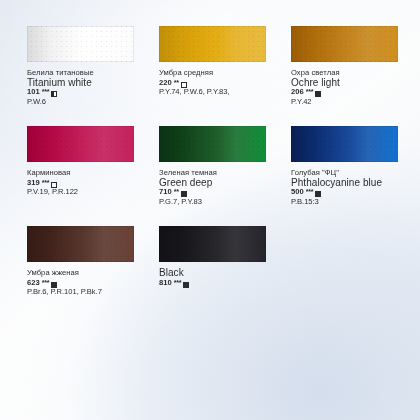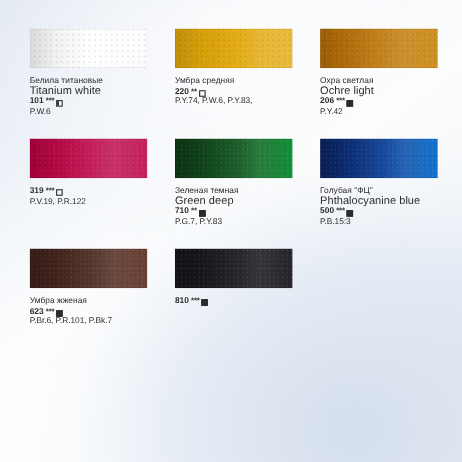--- a/index.html
+++ b/index.html
@@ -239,20 +239,21 @@
         </div>
       </div>
       <div class="cell">
         <div class="swatch">
           <div class="base" style="background: linear-gradient(90deg, rgb(184, 0, 64) 0%, rgb(193, 21, 82) 55%, rgb(196, 33, 92) 100%);"></div>
           <div class="speckle"></div>
           <div class="stroke"></div>
           <div class="edge"></div>
         </div>
         <div class="info">
+          <div class="nm-ru">Карминовая</div>
           <div class="code-line">
             <span>319</span>
             <span class="stars">***</span>
             <span class="opacity-box open"></span>
           </div>
           <div class="pigments">P.V.19, P.R.122</div>
         </div>
       </div>
       <div class="cell">
         <div class="swatch">
@@ -308,20 +309,21 @@
         </div>
       </div>
       <div class="cell">
         <div class="swatch">
           <div class="base" style="background: linear-gradient(90deg, rgb(21, 21, 26) 0%, rgb(27, 27, 32) 55%, rgb(36, 36, 42) 100%);"></div>
           <div class="speckle"></div>
           <div class="stroke"></div>
           <div class="edge"></div>
         </div>
         <div class="info">
+          <div class="nm-en">Black</div>
           <div class="code-line">
             <span>810</span>
             <span class="stars">***</span>
             <span class="opacity-box full"></span>
           </div>
         </div>
       </div>
       <div class="cell empty"></div>
     </div>
 </div>

